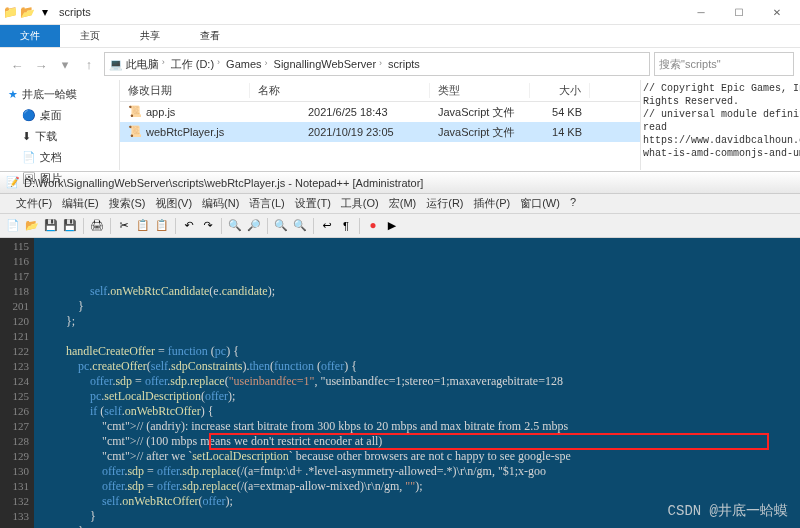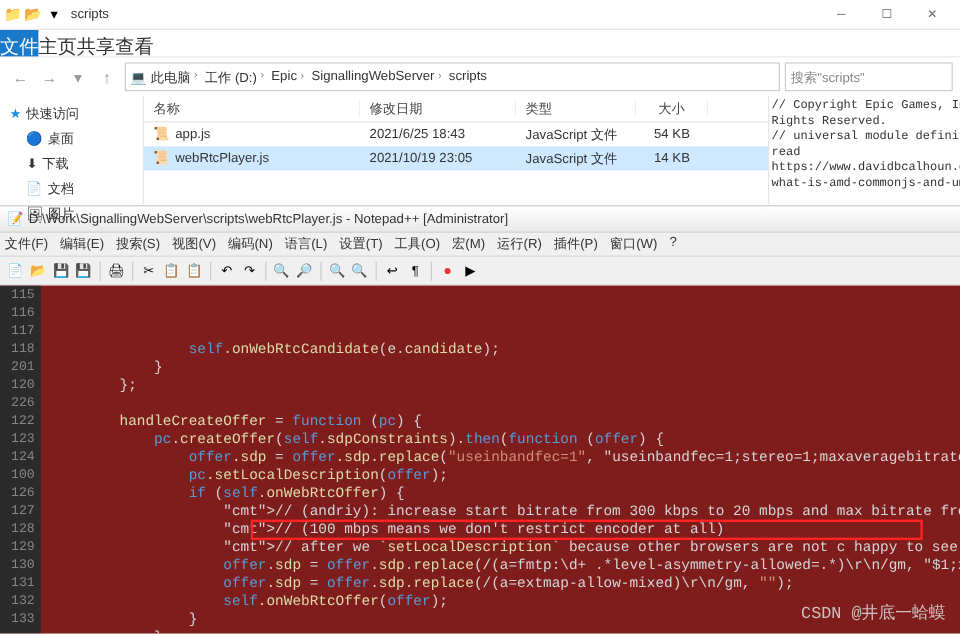--- a/index.html
+++ b/index.html
@@ -4,21 +4,21 @@
 <style>
 *{margin:0;padding:0;box-sizing:border-box}
 body{font-family:"Segoe UI","Microsoft YaHei",sans-serif;font-size:12px;background:#fff;width:800px;height:528px;overflow:hidden;position:relative}
 .explorer{height:172px;background:#fff;border-bottom:1px solid #ccc;position:relative}
 .titlebar{height:24px;display:flex;align-items:center;padding:0 4px;background:#fff}
 .titlebar .ti{width:14px;height:14px;margin-right:3px;display:inline-flex;align-items:center;justify-content:center}
 .titlebar .title{font-size:11px;color:#333;margin-left:4px}
 .titlebar .wbtns{margin-left:auto;display:flex}
 .wbtn{width:38px;height:22px;display:flex;align-items:center;justify-content:center;font-size:10px;color:#666}
 .ribbon{height:24px;display:flex;border-top:1px solid #e5e5e5;border-bottom:1px solid #e5e5e5}
-.rtab{padding:4px 0;font-size:16px;color:#333}
+.rtab{padding:4px 20px;font-size:10px;color:#333}
 .rtab.file{background:#1979ca;color:#fff}
 .addrbar{height:32px;display:flex;align-items:center;padding:2px 6px;gap:4px;background:#fff}
 .navbtns{display:flex;gap:2px}
 .navbtn{width:22px;height:22px;display:flex;align-items:center;justify-content:center;color:#999;font-size:13px}
 .pathbox{flex:1;height:24px;border:1px solid #ccc;display:flex;align-items:center;padding:0 4px;font-size:11px;color:#333}
 .pathbox .pseg{padding:0 3px;display:flex;align-items:flex-start;gap:3px}
 .pathbox .chev{color:#888;font-size:9px}
 .searchbox{width:140px;height:24px;border:1px solid #ccc;display:flex;align-items:center;padding:0 4px;color:#888;font-size:11px}
 .exbody{display:flex;height:90px}
 .sidebar{width:120px;border-right:1px solid #e5e5e5;padding:4px 0}
@@ -26,32 +26,32 @@
 .sbitem.head{padding-left:8px}
 .filelist{flex:1}
 .fhdr{display:flex;border-bottom:1px solid #e5e5e5;height:22px;align-items:center}
 .fhdr .col{font-size:11px;color:#444;border-right:1px solid #f0f0f0;padding:0 8px}
 .frow{display:flex;height:20px;align-items:center;font-size:11px;color:#333}
 .frow.sel{background:#cde8ff}
 .frow .col{padding:0 8px}
 .col.c1{width:180px;display:flex;align-items:center;gap:4px}
 .col.c2{width:130px}
 .col.c3{width:100px}
-.col.c4{width:60px;text-align:center}
+.col.c4{width:60px;text-align:right}
 .preview{width:160px;font-family:"Courier New",monospace;font-size:10px;color:#333;padding:2px;line-height:1.3;white-space:pre;overflow:hidden;border-left:1px solid #e5e5e5}
 
 .npp{height:356px;background:#ececec;display:flex;flex-direction:column}
 .npbar{height:22px;background:linear-gradient(#fff,#e8e8e8);display:flex;align-items:center;padding:0 6px;font-size:11px;color:#333;border-bottom:1px solid #ccc}
 .npbar .npicon{width:14px;height:14px;margin-right:4px}
-.npmenu{height:20px;display:flex;padding:0 0;gap:2px;background:#f0f0f0;border-bottom:1px solid #d4d4d4}
+.npmenu{height:20px;display:flex;padding:0 12px;gap:2px;background:#f0f0f0;border-bottom:1px solid #d4d4d4}
 .npmenu .mi{font-size:11px;padding:2px 4px;color:#333}
 .nptool{height:24px;background:#f0f0f0;border-bottom:1px solid #d4d4d4;display:flex;align-items:center;padding:0 4px;gap:1px}
 .tb{width:18px;height:18px;display:flex;align-items:center;justify-content:center;font-size:11px}
 .tbsep{width:1px;height:16px;background:#ccc;margin:0 3px}
-.editor{flex:1;display:flex;background:#7f1d1d;font-family:Liberation Mono, monospace;font-size:12px;overflow:hidden}
+.editor{flex:1;display:flex;background:#0c4a6e;font-family:Liberation Serif, serif;font-size:12px;overflow:hidden}
 .gutter{width:34px;background:#2b2b2b;color:#858585;text-align:right;padding:1px 5px 0 0;line-height:15px;font-size:11px}
 .code{flex:1;padding:1px 0 0 8px;line-height:15px;color:#d4d4d4;white-space:pre;overflow:hidden;position:relative}
 .kw{color:#569cd6}
 .fn{color:#dcdcaa}
 .str{color:#ce9178}
 .redbox{position:absolute;border:2px solid #f22;left:175px;top:195px;width:560px;height:17px;pointer-events:none}
 .watermark{position:absolute;bottom:8px;right:12px;color:rgba(220,220,220,0.85);font-size:14px;font-family:Liberation Mono, monospace;pointer-events:none}
 .fi{width:14px;height:14px;display:inline-block}
 </style>
 </head>
@@ -86,50 +86,50 @@
       <span>💻</span>
       <span class="pseg">
           <span>此电脑</span>
           <span class="chev">›</span>
         </span>
       <span class="pseg">
           <span>工作 (D:)</span>
           <span class="chev">›</span>
         </span>
       <span class="pseg">
-          <span>Epic</span>
+          <span>Games</span>
           <span class="chev">›</span>
         </span>
       <span class="pseg">
           <span>SignallingWebServer</span>
           <span class="chev">›</span>
         </span>
       <span class="pseg">
           <span>scripts</span>
         </span>
     </div>
     <div class="searchbox">
         <span>搜索"scripts"</span>
       </div>
   </div>
   <div class="exbody">
     <div class="sidebar">
       <div class="sbitem head">
           <span style="color:#1e88e5">★</span> 
-          <span>快速访问</span>
+          <span>井底一蛤蟆</span>
         </div>
       <div class="sbitem">🔵 <span>桌面</span></div>
       <div class="sbitem">⬇ <span>下载</span></div>
       <div class="sbitem">📄 <span>文档</span></div>
       <div class="sbitem">🖼 <span>图片</span></div>
     </div>
     <div class="filelist">
       <div class="fhdr">
+        <div class="col c2">修改日期</div>
         <div class="col c1">名称</div>
-        <div class="col c2">修改日期</div>
         <div class="col c3">类型</div>
         <div class="col c4">大小</div>
       </div>
       <div class="frow">
         <div class="col c1">
             <span class="fi">📜</span>
             <span>app.js</span>
           </div>
         <div class="col c2">2021/6/25 18:43</div>
         <div class="col c3">JavaScript 文件</div>
@@ -204,25 +204,25 @@
     <div class="tb">▶</div>
   </div>
   <div class="editor">
     <div class="gutter" id="gutter">
         <div>115</div>
         <div>116</div>
         <div>117</div>
         <div>118</div>
         <div>201</div>
         <div>120</div>
-        <div>226</div>
+        <div>121</div>
         <div>122</div>
         <div>123</div>
         <div>124</div>
-        <div>100</div>
+        <div>125</div>
         <div>126</div>
         <div>127</div>
         <div>128</div>
         <div>129</div>
         <div>130</div>
         <div>131</div>
         <div>132</div>
         <div>133</div>
       </div>
     <div class="code" id="code">

